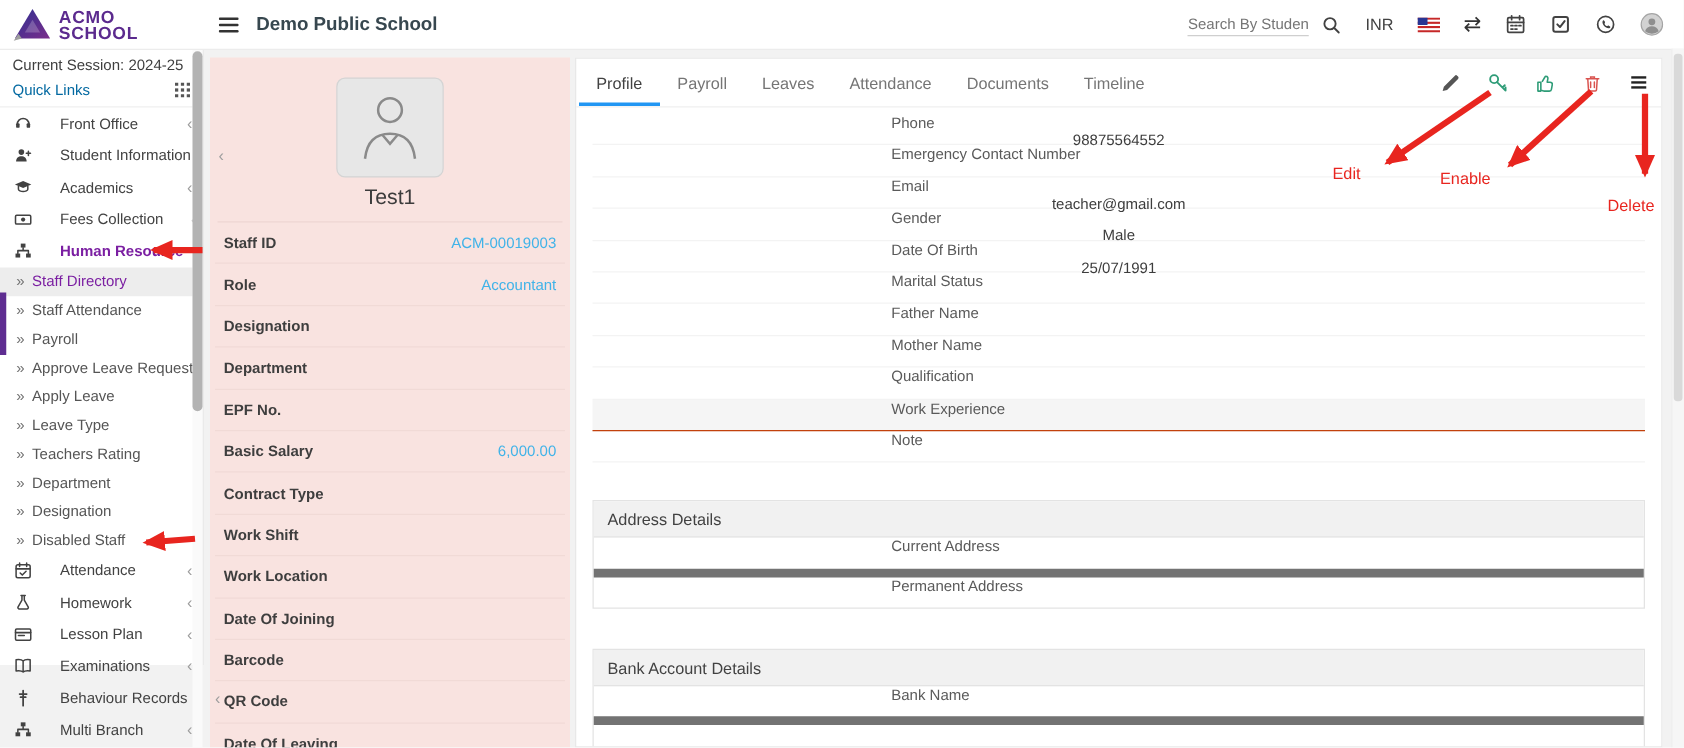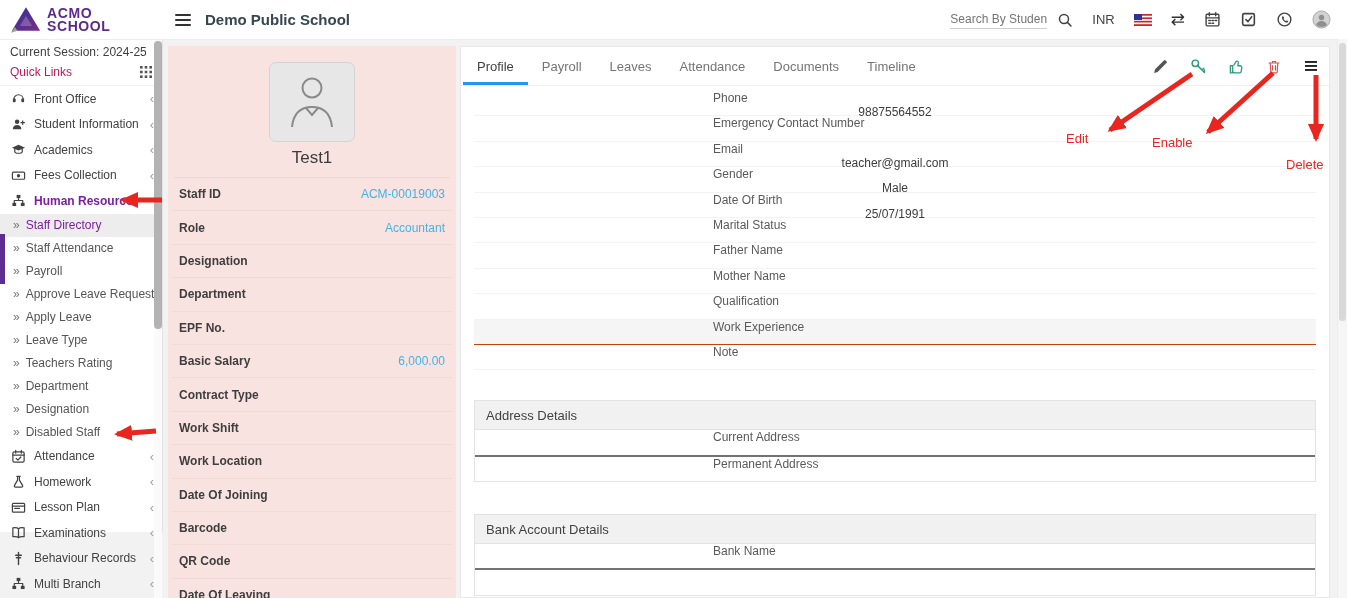--- a/index.html
+++ b/index.html
@@ -21,23 +21,23 @@
           color:#424242;font-family:"Liberation Sans",sans-serif;padding:2px 0;background:transparent;}
   .search::placeholder{color:#757575;}
   .currency{font-size:13px;color:#424242;}
   .swap-glyph{font-size:17px;color:#333;line-height:1;}
 
   
   .sidebar{position:absolute;top:39px;left:0;width:163px;height:493px;background:#fff;
            border-right:1px solid #e3e3e3;font-size:12px;box-sizing:border-box;z-index:4;}
   .session{padding:6px 10px 1px;color:#3f3f3f;}
   .qlinks{display:flex;align-items:center;justify-content:space-between;padding:5px 10px 6px;
-          border-bottom:1px solid #f0f0f0;color:#be185d;}
+          border-bottom:1px solid #f0f0f0;color:#0369a1;}
   .menu{position:relative;}
-  .menu-item{height:25.5px;display:flex;align-items:center;gap:8px;padding:0 8px 0 11px;cursor:pointer;}
+  .menu-item{height:25.5px;display:flex;align-items:center;gap:22px;padding:0 8px 0 11px;cursor:pointer;}
   .menu-item .lbl{white-space:nowrap;}
   .chev{margin-left:auto;color:#9e9e9e;font-size:13px;}
   .submenu-item{height:23px;display:flex;align-items:center;gap:6px;padding-left:13px;color:#555;cursor:pointer;}
   .submenu-item .mark{color:#757575;}
   .active-parent .lbl{color:#7b1fa2;font-weight:bold;}
   .active-sub{background:#ededed;color:#7b1fa2;}
   .accent-bar{position:absolute;left:0;top:148px;width:5px;height:50px;background:#5e2d91;}
   .sb-scroll{position:absolute;right:0;top:0;width:8px;height:559px;background:#fafafa;}
   .sb-thumb{position:absolute;top:2px;right:0;width:8px;height:288px;background:#b3b3b3;border-radius:4px;}
 
@@ -60,21 +60,21 @@
   .tab-actions{margin-left:auto;display:flex;align-items:center;gap:21px;padding-right:10px;}
   .tab-actions > span{cursor:pointer;}
   .fields{margin:5px 13px 0;}
   .frow{display:flex;align-items:center;height:24.4px;border-bottom:1px solid #f3f3f3;font-size:12px;flex-direction:column;}
   .frow .fl{box-sizing:border-box;width:384px;padding-left:10px;color:#5a5a5a;}
   .frow .fv{color:#3d3d3d;}
   .frow.shaded{background:#f5f5f5;border-bottom:1px solid #c2410c;}
   .section{margin:30px 13px 0;border:1px solid #e3e3e3;}
   .section-h{background:#f1f1f1;border-bottom:1px solid #e3e3e3;height:28px;display:flex;align-items:center;
              padding-left:11px;font-size:13px;color:#424242;}
-  .section .frow{border-bottom:2px solid #737373;}
+  .section .frow{border-bottom:7px solid #737373;}
   .section .frow:last-child{border-bottom:none;}
 
   
   .page-scroll{position:absolute;right:0;top:39px;width:9px;height:559px;background:#f6f6f6;border-left:1px solid #ededed;z-index:7;}
   .page-thumb{position:absolute;top:4px;right:1px;width:7px;height:278px;background:#d9d9d9;border-radius:3px;}
 
   
   .overlay{position:absolute;left:0;top:0;width:1347px;height:598px;z-index:20;pointer-events:none;}
   .anno{position:absolute;color:#e8251f;font-size:13px;z-index:21;pointer-events:none;}
 </style>

